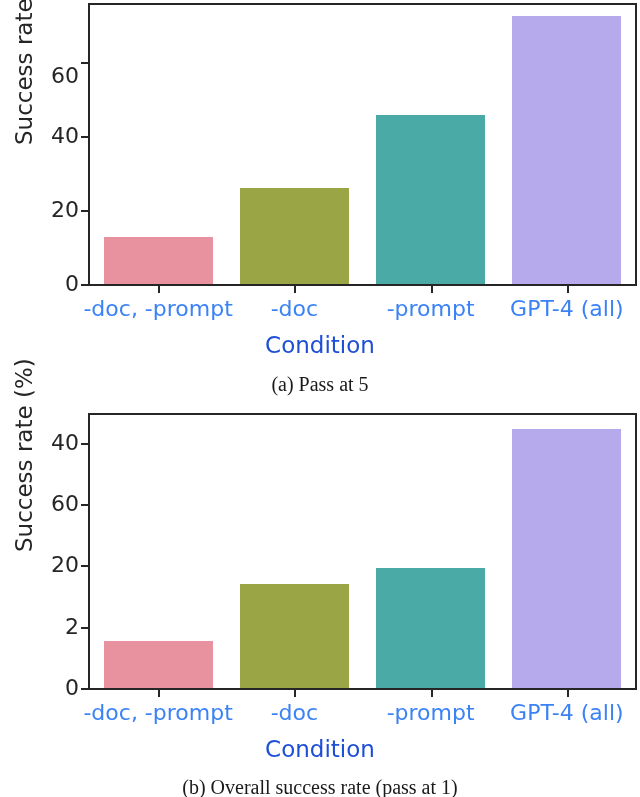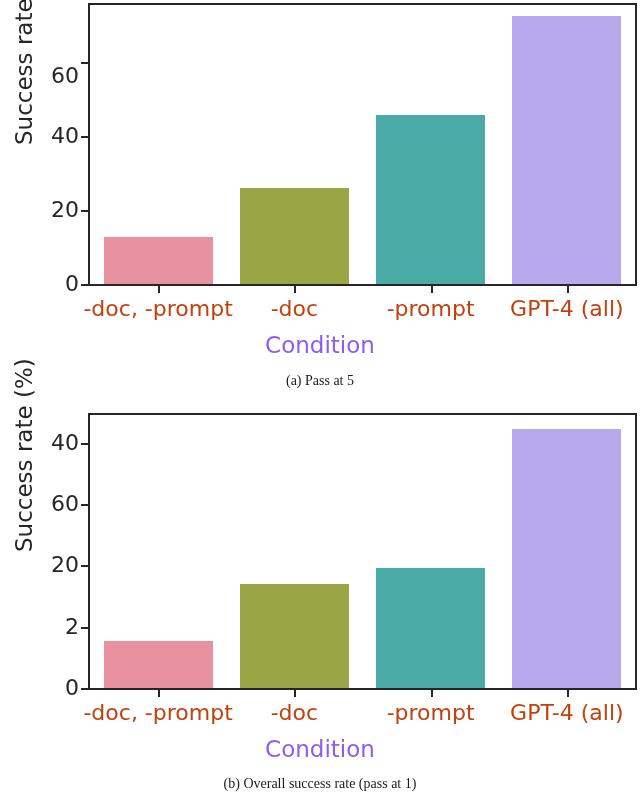--- a/index.html
+++ b/index.html
@@ -77,48 +77,48 @@
     height: 9px;
     border-left: 2.2px solid #262626;
   }
   .xticklabel {
     position: absolute;
     top: calc(100% + 14px);
     transform: translateX(-50%);
     white-space: nowrap;
     font-size: 22px;
     line-height: 1;
-    color: #c2410c;
+    color: #3b82f6;
   }
 
   
   .ylabel {
     position: absolute;
     font-size: 23px;
     color: #262626;
     white-space: nowrap;
     transform-origin: 50% 50%;
     transform: rotate(-90deg);
   }
   .xlabel {
     position: absolute;
     width: 100%;
     text-align: center;
     font-size: 23px;
-    color: #8b5cf6;
+    color: #1d4ed8;
     white-space: nowrap;
   }
 
   
   .caption {
     position: absolute;
     width: 100%;
     text-align: center;
     font-family: "Liberation Serif", "DejaVu Serif", serif;
-    font-size: 14px;
+    font-size: 20px;
     color: #1a1a1a;
     white-space: nowrap;
   }
 </style>
 </head>
 <body>
 
 <div class="figure">
 
   <div class="subfig" id="subfig-a">

